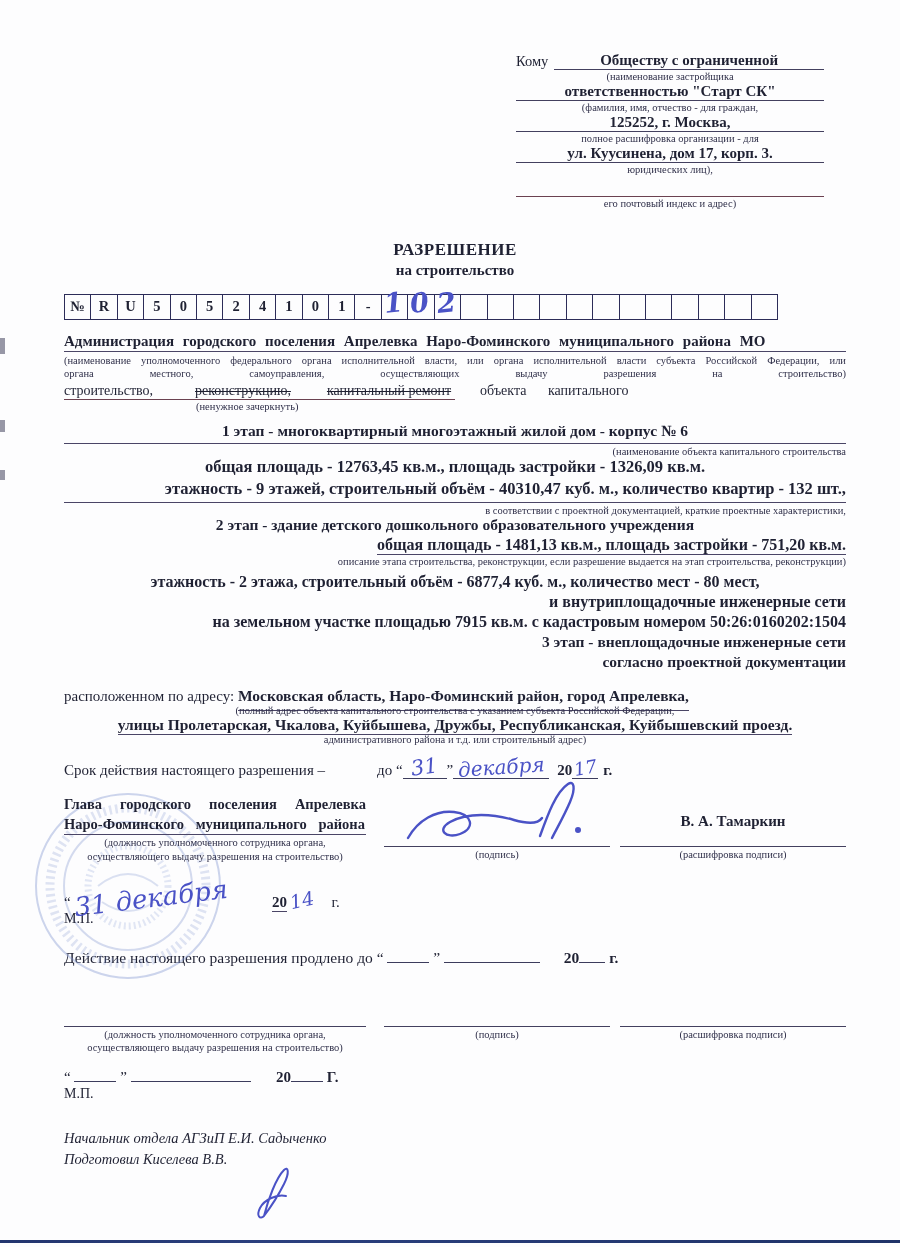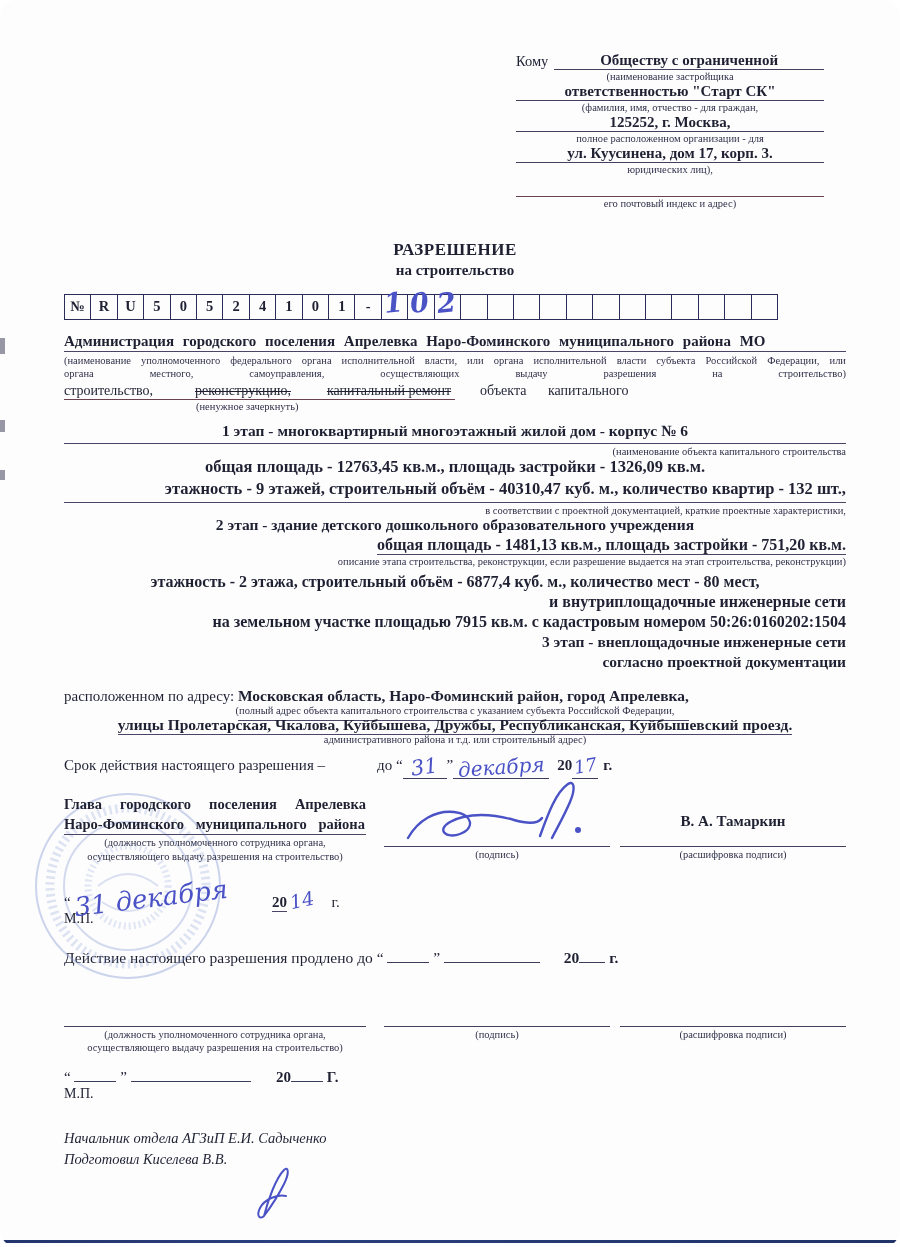--- a/index.html
+++ b/index.html
@@ -1,18 +1,18 @@
 <!DOCTYPE html>
 <html><head>
 <meta charset="utf-8">
 <style>
   * { margin:0; padding:0; box-sizing:border-box; }
   html,body { width:900px; height:1247px; background:#ffffff; }
   body { font-family:"Liberation Serif", serif; color:#1f2133; }
-  .page { position:relative; width:900px; height:1247px; background:#fdfdfe; overflow:hidden;border-radius:17px; }
+  .page { position:relative; width:900px; height:1247px; background:#fdfdfe; overflow:hidden; }
   .content { position:absolute; left:64px; top:0; width:782px; }
 
   
   .recipient { margin:52px 0 0 452px; width:308px; font-size:14.5px; }
   .komu-row { display:flex; align-items:flex-end; }
   .komu { padding-right:6px; }
   .fill-line { flex:1; text-align:center; font-weight:bold; border-bottom:1.4px solid #43405f; font-size:15px; }
   .r-line { display:block; text-align:center; font-weight:bold; border-bottom:1.4px solid #43405f; font-size:15px; margin-top:1px; }
   .r-cap { display:block; text-align:center; font-size:10.5px; color:#30304a; margin-top:1px; }
   .blank-line { display:block; border-bottom:1.4px solid #6b4150; height:14px; margin-top:8px; }
@@ -42,24 +42,24 @@
   .struck { text-decoration:line-through; text-decoration-thickness:1.3px; }
   .cap-strike { margin-left:132px; margin-top:2px; }
   .c-bold { text-align:center; font-weight:bold; }
   .f155 { font-size:15.5px; } .f16 { font-size:16px; } .f165 { font-size:16.5px; }
   .rule { height:0; border-bottom:1.4px solid #4a4566; margin-top:3px; }
   .c-cap { text-align:center; }
   .mt2{margin-top:2px;text-align:right;} .mt6{margin-top:6px;} .mt10{margin-top:10px;}
   .u { border-bottom:1.4px solid #4a4566; padding-bottom:1px; }
 
   .addr-row { margin-top:16px; font-size:15px; }
-  .addr-bold { font-weight:bold; font-size:15.5px; border-bottom:1.4px solid #4a4566; padding-bottom:16px; }
-
-  
-  .validity { margin-top:12px; font-size:15px; display:flex; }
+  .addr-bold { font-weight:bold; font-size:15.5px; border-bottom:1.4px solid #4a4566; padding-bottom:6px; }
+
+  
+  .validity { margin-top:12px; font-size:15px; display:flex; align-items:flex-end; }
   .hw { font-family:"DejaVu Serif",serif; font-style:italic; color:#4a52c6; line-height:1; }
   .hw-cell { display:inline-block; border-bottom:1.3px solid #3c3c5c; text-align:center; }
   .year-u { display:inline-block; border-bottom:1.3px solid #3c3c5c; min-width:26px; text-align:center; }
 
   
   .sign-grid { display:flex; margin-top:16px; position:relative; z-index:2; }
   .sg-col1 { width:302px; }
   .sg-col2 { width:226px; margin-left:18px; position:relative; }
   .sg-col3 { width:226px; margin-left:10px; }
   .pos-title { font-weight:bold; font-size:14.5px; text-align:justify; text-align-last:left; word-spacing:8px; line-height:1.35; border-bottom:1.4px solid #4a4566; }
@@ -112,21 +112,21 @@
 
     <div class="recipient">
       <div class="komu-row">
         <span class="komu">Кому</span>
         <span class="fill-line">Обществу с ограниченной</span>
       </div>
       <span class="r-cap">(наименование застройщика</span>
       <span class="r-line">ответственностью "Старт СК"</span>
       <span class="r-cap">(фамилия, имя, отчество - для граждан,</span>
       <span class="r-line">125252, г. Москва,</span>
-      <span class="r-cap">полное расположенном организации - для</span>
+      <span class="r-cap">полное расшифровка организации - для</span>
       <span class="r-line">ул. Куусинена, дом 17, корп. 3.</span>
       <span class="r-cap">юридических лиц),</span>
       <span class="blank-line"></span>
       <span class="r-cap">его почтовый индекс и адрес)</span>
     </div>
 
     <div class="title">
       <div class="title-main">РАЗРЕШЕНИЕ</div>
       <div class="title-sub">на строительство</div>
     </div>

